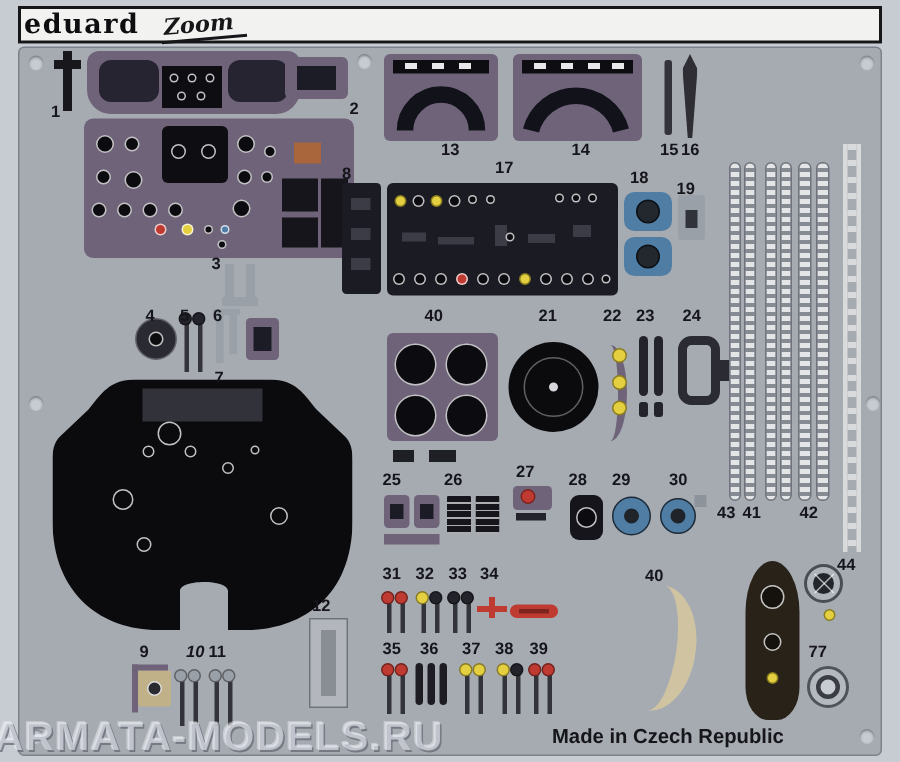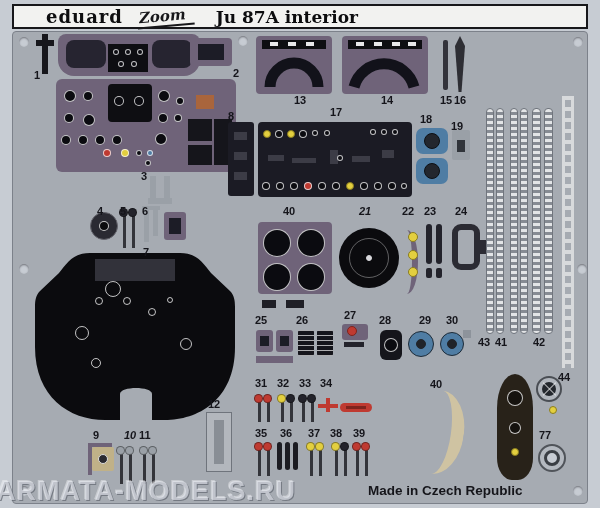--- a/index.html
+++ b/index.html
@@ -3,21 +3,21 @@
 <meta charset="utf-8">
 <style>
   html,body{margin:0;padding:0;background:#9aa0a8;}
   .stage{position:relative;width:600px;height:508px;background:#c7ccd3;overflow:hidden;
          font-family:"Liberation Sans",sans-serif;}
   .sheet{position:absolute;left:12px;top:31px;width:576px;height:473px;background:#a6abb2;
          border:1px solid #7c818a;border-radius:4px;box-sizing:border-box;z-index:1;}
   .hdr{position:absolute;left:12px;top:4px;width:576px;height:25px;background:#f2f2f0;
        border:2px solid #17171a;box-sizing:border-box;display:flex;align-items:center;z-index:2;}
   .brand{font-family:"DejaVu Serif",serif;font-weight:bold;font-size:18px;letter-spacing:1px;
-         color:#0e0e10;margin-left:32px;}
+         color:#0e0e10;margin-left:2px;}
   .script{font-family:"DejaVu Serif",serif;font-style:italic;font-weight:bold;font-size:15px;
           color:#17171a;margin-left:14px;transform:rotate(-5deg);border-bottom:2px solid #17171a;
           padding:0 8px 0 2px;}
   .cat{margin-left:auto;font-family:"DejaVu Serif",serif;font-weight:bold;font-size:17px;color:#0c0c0e;}
   .ttl{font-family:"DejaVu Serif",serif;font-weight:bold;font-size:17px;color:#0c0c0e;
        margin-left:22px;margin-right:30px;}
   .part{position:absolute;z-index:2;}
   .sub{position:absolute;}
   .grad{background-image:repeating-linear-gradient(180deg,rgba(255,255,255,.65) 0 1px,rgba(255,255,255,0) 1px 5px);}
   .strip{position:absolute;border-radius:4px;border:1px solid #70757d;box-sizing:border-box;z-index:2;
@@ -33,21 +33,20 @@
 </head>
 <body>
 
 <div class="stage">
 
   <div class="sheet"></div>
 
   <div class="hdr">
     <span class="brand">eduard</span>
     <span class="script">Zoom</span>
-    <span class="ttl">Ju 87A interior</span>
   </div>
 
   <div class="part" style="left:42px;top:34px;width:6px;height:40px;background:#17171c;"></div>
   <div class="part" style="left:36px;top:40px;width:18px;height:6px;background:#17171c;"></div>
 
   <div class="part" style="left:58px;top:34px;width:142px;height:42px;background:#6f6379;border-radius:8px 8px 16px 16px;">
     <div class="sub" style="left:8px;top:6px;width:40px;height:28px;background:#262430;border-radius:8px;"></div>
     <div class="sub" style="left:94px;top:6px;width:40px;height:28px;background:#262430;border-radius:8px;"></div>
     <div class="sub" style="left:50px;top:10px;width:40px;height:28px;background:#0e0e12;"></div>
   </div>
@@ -319,29 +318,29 @@
       <span class="plabel" style="left: 139px; top: 429px;">11</span>
       <span class="plabel" style="left: 208px; top: 398px;">12</span>
       <span class="plabel" style="left: 294px; top: 94px;">13</span>
       <span class="plabel" style="left: 381px; top: 94px;">14</span>
       <span class="plabel" style="left: 440px; top: 94px;">15</span>
       <span class="plabel" style="left: 454px; top: 94px;">16</span>
       <span class="plabel" style="left: 330px; top: 106px;">17</span>
       <span class="plabel" style="left: 420px; top: 113px;">18</span>
       <span class="plabel" style="left: 451px; top: 120px;">19</span>
       <span class="plabel" style="left: 283px; top: 205px;">40</span>
-      <span class="plabel" style="left: 359px; top: 205px; font-style: italic;">21</span>
+      <span class="plabel" style="left: 359px; top: 205px;">21</span>
       <span class="plabel" style="left: 402px; top: 205px;">22</span>
       <span class="plabel" style="left: 424px; top: 205px;">23</span>
       <span class="plabel" style="left: 455px; top: 205px;">24</span>
       <span class="plabel" style="left: 255px; top: 314px;">25</span>
       <span class="plabel" style="left: 296px; top: 314px;">26</span>
       <span class="plabel" style="left: 344px; top: 309px;">27</span>
       <span class="plabel" style="left: 379px; top: 314px;">28</span>
-      <span class="plabel" style="left: 419px; top: 314px;">29</span>
+      <span class="plabel" style="left: 408px; top: 314px;">29</span>
       <span class="plabel" style="left: 446px; top: 314px;">30</span>
       <span class="plabel" style="left: 255px; top: 377px;">31</span>
       <span class="plabel" style="left: 277px; top: 377px;">32</span>
       <span class="plabel" style="left: 299px; top: 377px;">33</span>
       <span class="plabel" style="left: 320px; top: 377px;">34</span>
       <span class="plabel" style="left: 255px; top: 427px;">35</span>
       <span class="plabel" style="left: 280px; top: 427px;">36</span>
       <span class="plabel" style="left: 308px; top: 427px;">37</span>
       <span class="plabel" style="left: 330px; top: 427px;">38</span>
       <span class="plabel" style="left: 353px; top: 427px;">39</span>

